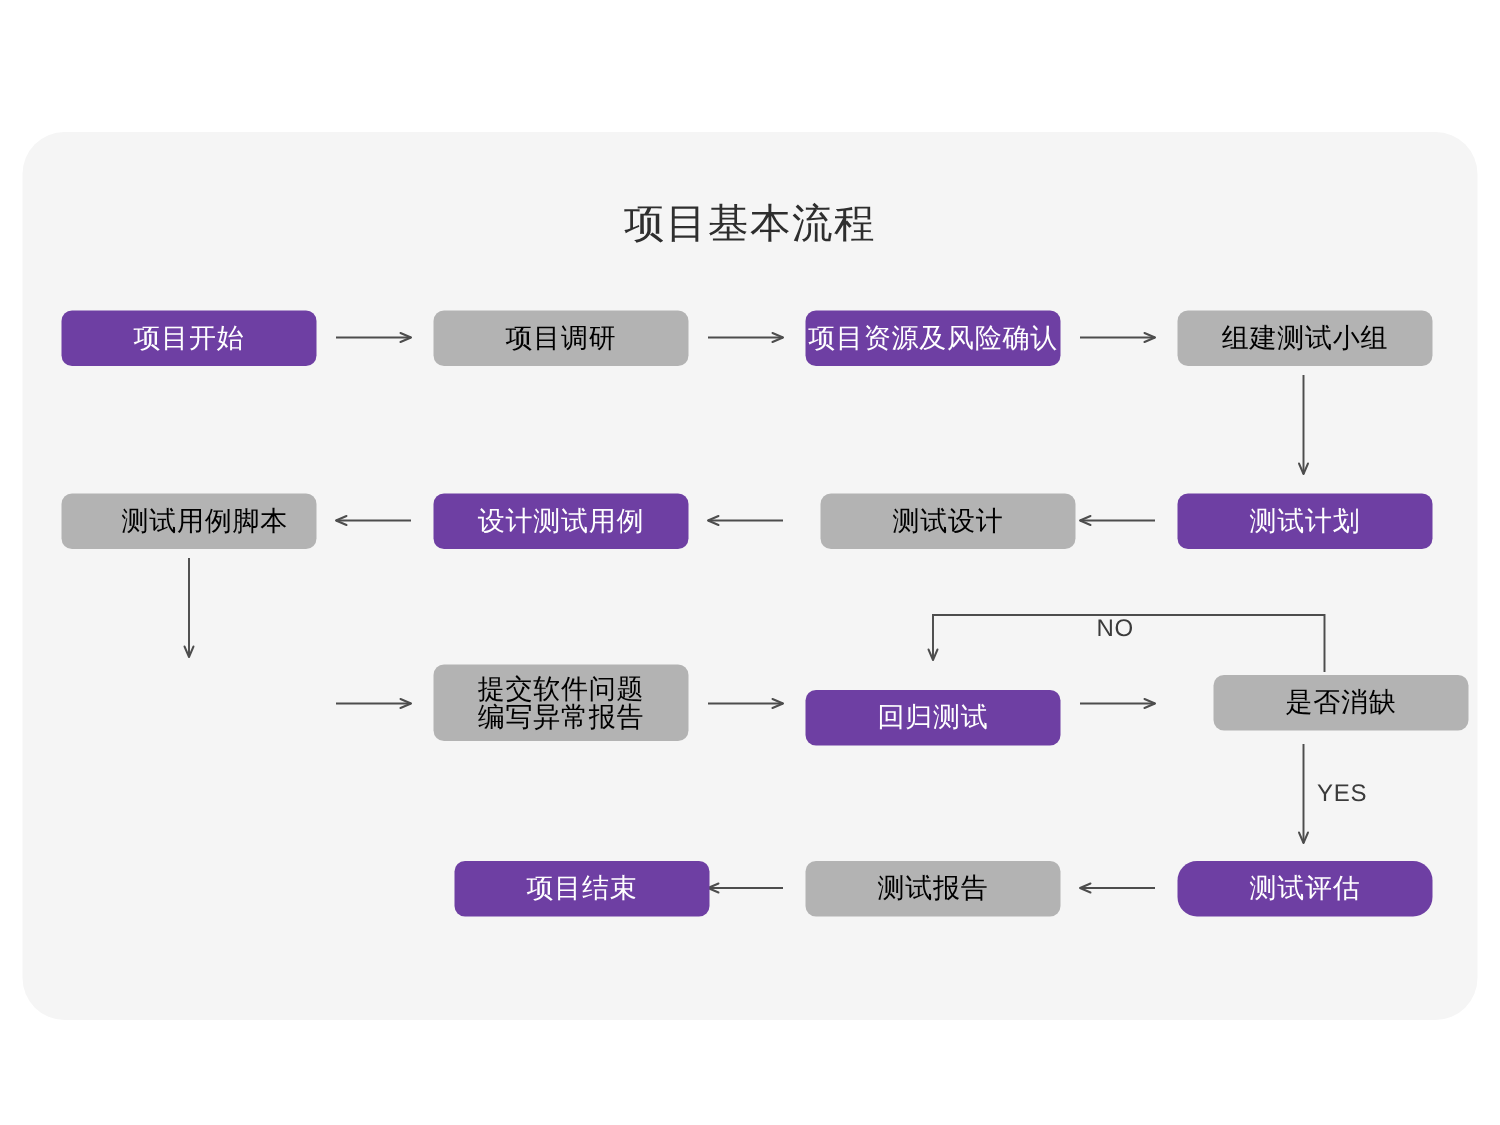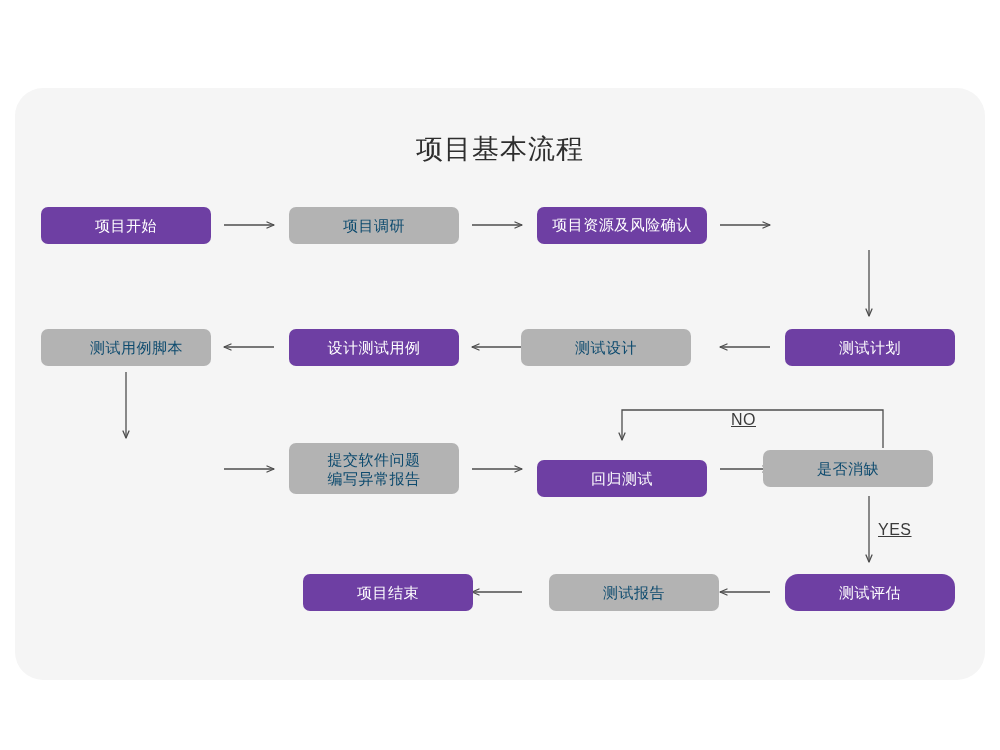--- a/index.html
+++ b/index.html
@@ -38,48 +38,47 @@
     letter-spacing: 1px;
     font-weight: 400;
   }
   .node {
     position: absolute;
     display: flex;
     align-items: center;
     justify-content: center;
     box-sizing: border-box;
     border-radius: 7px;
-    font-size: 15px;
+    font-size: 18px;
     line-height: 19px;
     text-align: center;
     white-space: pre-line;
     letter-spacing: 0.5px;
   }
   .node.purple {
     background: #6e3fa3;
     color: #ffffff;
   }
   .node.gray {
     background: #b3b3b3;
-    color: #0c4a6e;
+    color: #000000;
   }
   svg#wires {
     position: absolute;
     left: 0;
     top: 0;
     width: 1000px;
     height: 750px;
     pointer-events: none;
   }
   .edge-label {
     position: absolute;
     font-size: 16px;
     color: #3b3b3b;
     letter-spacing: 0.5px;
-    text-decoration: underline;
   }
 </style>
 </head>
 <body>
 
 <div id="stage">
 
   <div id="card"></div>
 
   <div id="chart-title">项目基本流程</div>
@@ -141,31 +140,32 @@
       <line x1="770" y1="592" x2="720" y2="592" marker-end="url(#ah)"></line>
     </g>
     <g stroke="#4d4d4d" stroke-width="1.3" fill="none">
       <line x1="522" y1="592" x2="472" y2="592" marker-end="url(#ah)"></line>
     </g>
   </svg>
 
   <div class="node purple" style="left:41px; top:207px; width:170px; height:37px;">项目开始</div>
   <div class="node gray" style="left:289px; top:207px; width:170px; height:37px;">项目调研</div>
   <div class="node purple" style="left:537px; top:207px; width:170px; height:37px;font-family:Liberation Serif, serif;">项目资源及风险确认</div>
+  <div class="node gray" style="left:785px; top:207px; width:170px; height:37px;">组建测试小组</div>
 
   <div class="node gray" style="left:41px; top:329px; width:170px; height:37px;padding-left:21px;">测试用例脚本</div>
   <div class="node purple" style="left:289px; top:329px; width:170px; height:37px;">设计测试用例</div>
-  <div class="node gray" style="left:521px; top:329px; width:170px; height:37px;">测试设计</div>
+  <div class="node gray" style="left:547px; top:329px; width:170px; height:37px;">测试设计</div>
   <div class="node purple" style="left:785px; top:329px; width:170px; height:37px;">测试计划</div>
 
   <div class="node gray" style="left:289px; top:443px; width:170px; height:51px;">提交软件问题
 编写异常报告</div>
   <div class="node purple" style="left:537px; top:460px; width:170px; height:37px;">回归测试</div>
-  <div class="node gray" style="left:763px; top:450px; width:170px; height:37px;">是否消缺</div>
+  <div class="node gray" style="left:809px; top:450px; width:170px; height:37px;">是否消缺</div>
 
   <div class="node purple" style="left:303px; top:574px; width:170px; height:37px;">项目结束</div>
-  <div class="node gray" style="left:537px; top:574px; width:170px; height:37px;margin-left:12px;">测试报告</div>
+  <div class="node gray" style="left:537px; top:574px; width:170px; height:37px;">测试报告</div>
   <div class="node purple" style="left:785px; top:574px; width:170px; height:37px;border-radius:13px;">测试评估</div>
 
   <div class="edge-label" style="left:731px; top:411px;">NO</div>
   <div class="edge-label" style="left:878px; top:521px;">YES</div>
 
 </div>
 
 </body></html>

